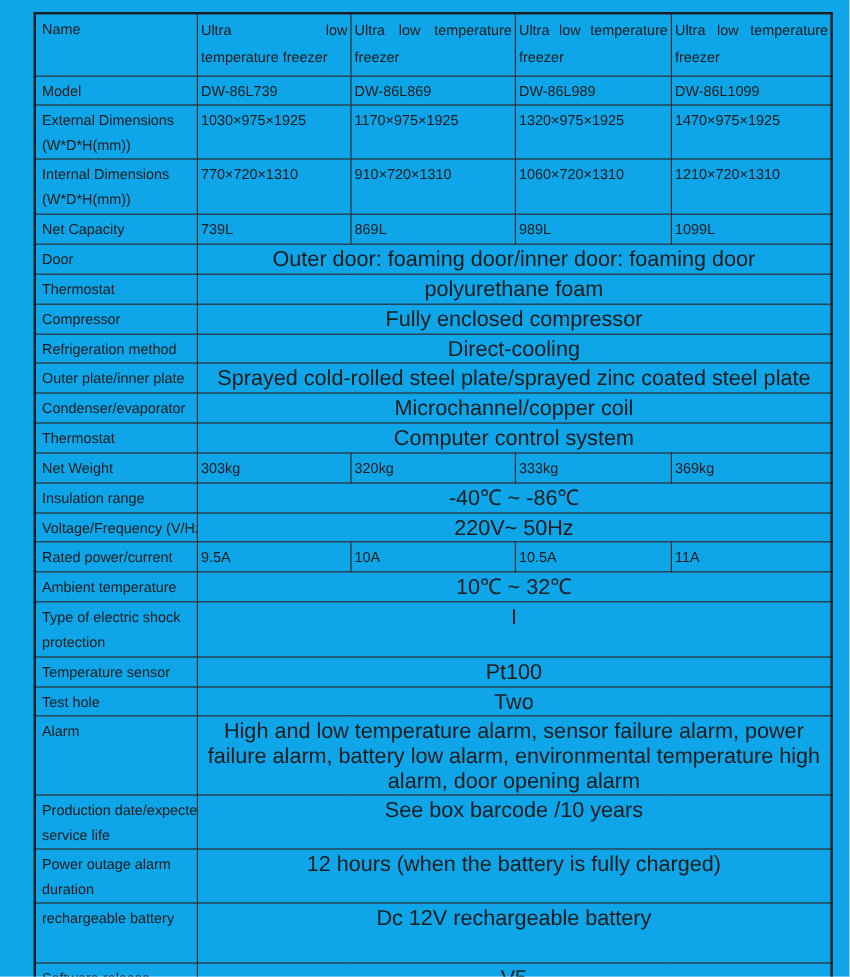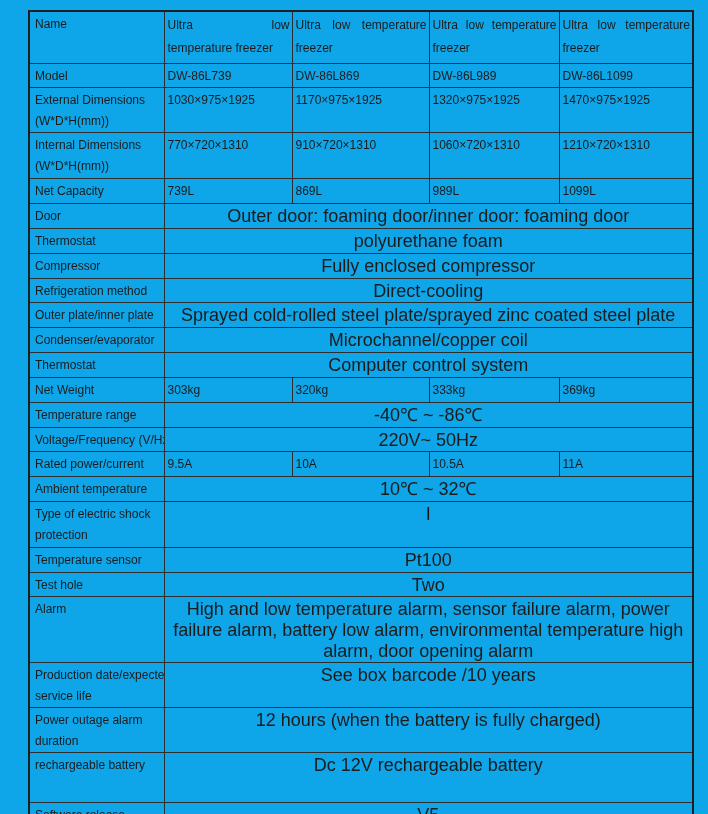--- a/index.html
+++ b/index.html
@@ -162,21 +162,21 @@
             <div>320kg</div>
           </td>
           <td class="value-cell">
             <div>333kg</div>
           </td>
           <td class="value-cell">
             <div>369kg</div>
           </td>
         </tr>
         <tr class="row-13" style="height: 25px;">
-          <td class="label-cell">Temperature range</td>
+          <td class="label-cell">Insulation range</td>
           <td class="span-cell" colspan="4">-40℃ ~ -86℃</td>
         </tr>
         <tr class="row-14" style="height: 24px;">
           <td class="label-cell">Voltage/Frequency (V/Hz)</td>
           <td class="span-cell" colspan="4">220V~ 50Hz</td>
         </tr>
         <tr class="row-15" style="height: 25px;">
           <td class="label-cell">Rated power/current</td>
           <td class="value-cell">
             <div>9.5A</div>

